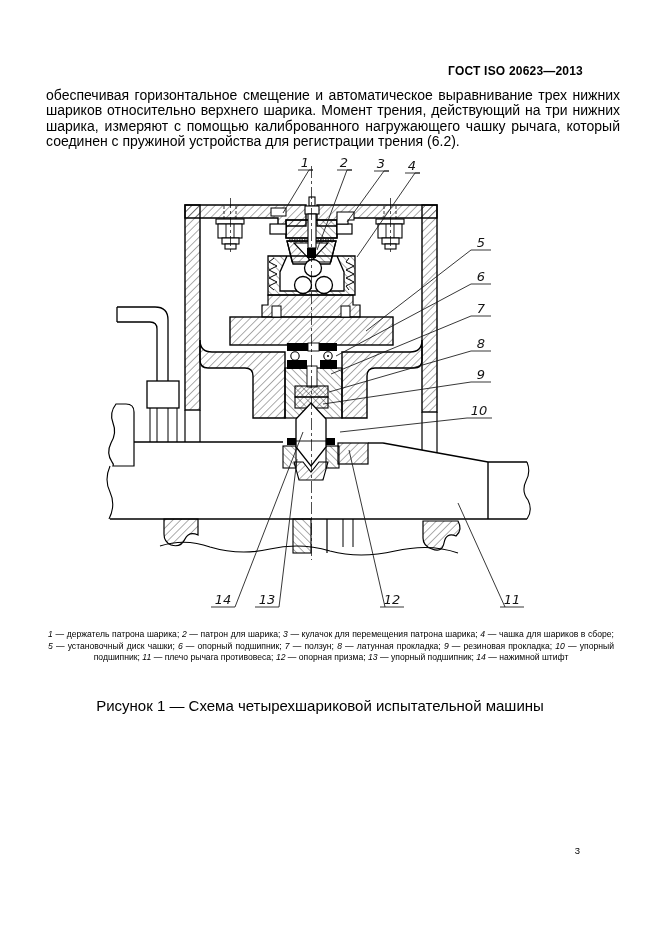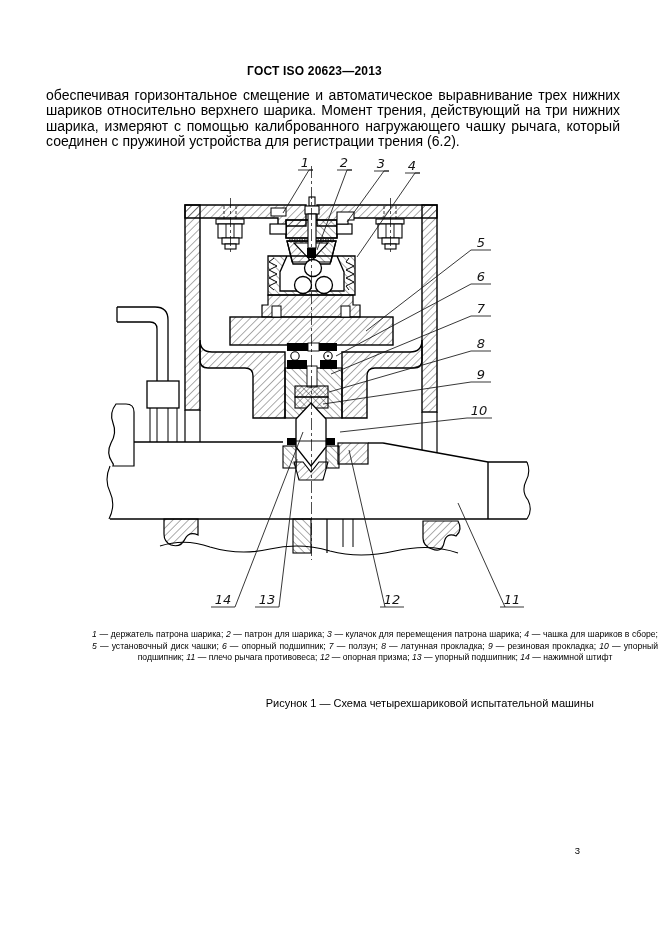--- a/index.html
+++ b/index.html
@@ -3,37 +3,36 @@
 <meta charset="utf-8">
 <style>
   html,body{margin:0;padding:0;}
   body{
     width:661px;height:936px;position:relative;background:#ffffff;
     font-family:"Liberation Sans","DejaVu Sans",sans-serif;color:#111;
     overflow:hidden;
   }
   .doc-header{
     position:absolute;top:64px;left:46px;width:537px;
-    text-align:center;font-size:12px;font-weight:bold;letter-spacing:.2px;color:#000;
+    text-align:right;font-size:12px;font-weight:bold;letter-spacing:.2px;color:#000;
   }
   .body-par{
     position:absolute;top:88px;left:46px;width:574px;
     font-size:14px;line-height:15.4px;text-align:justify;color:#000;
   }
   .fig-svg{position:absolute;left:0;top:0;width:661px;height:936px;}
   .legend{
     position:absolute;top:629px;left:48px;width:566px;
     font-size:8.6px;line-height:11.5px;text-align:justify;text-align-last:center;
     color:#000;
-    margin-left:44px;
   }
   .legend i{font-style:italic;}
   .fig-caption{
     position:absolute;top:697px;left:46px;width:548px;
-    text-align:right;font-size:11px;color:#000;
+    text-align:center;font-size:15px;color:#000;
   }
   .page-num{
     position:absolute;top:845px;left:500px;width:80px;text-align:right;
     font-size:9.5px;color:#000;
   }
   svg text.callout{
     font-family:"DejaVu Sans","Liberation Sans",sans-serif;
     font-style:italic;font-size:13px;fill:#141414;
   }
 </style>

